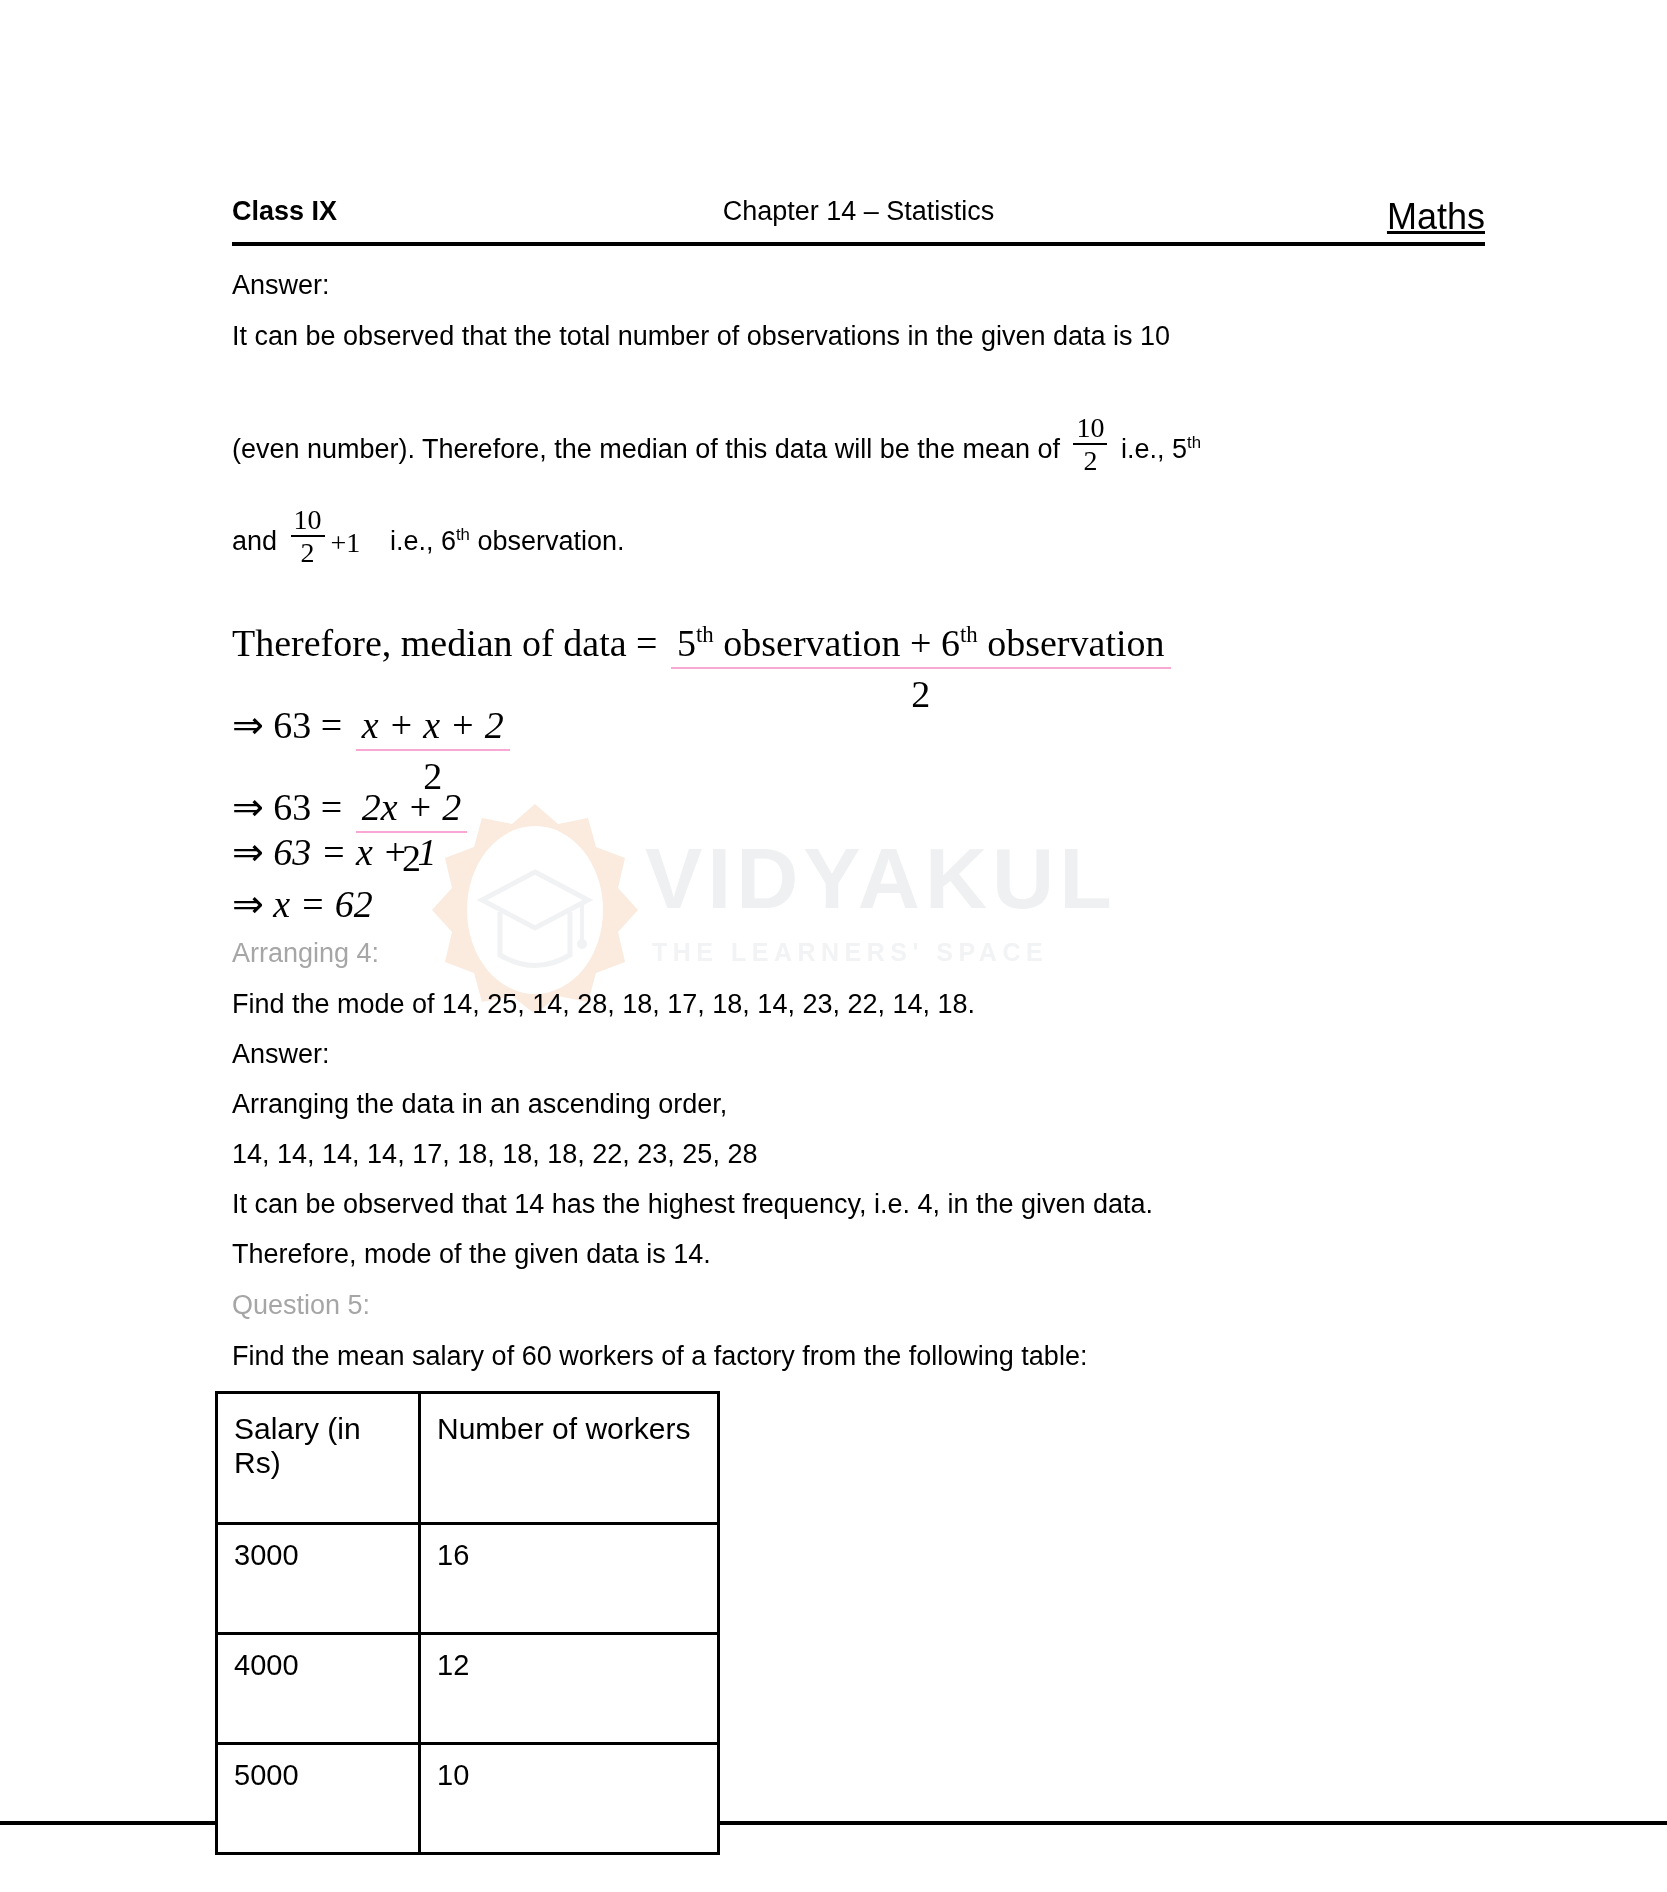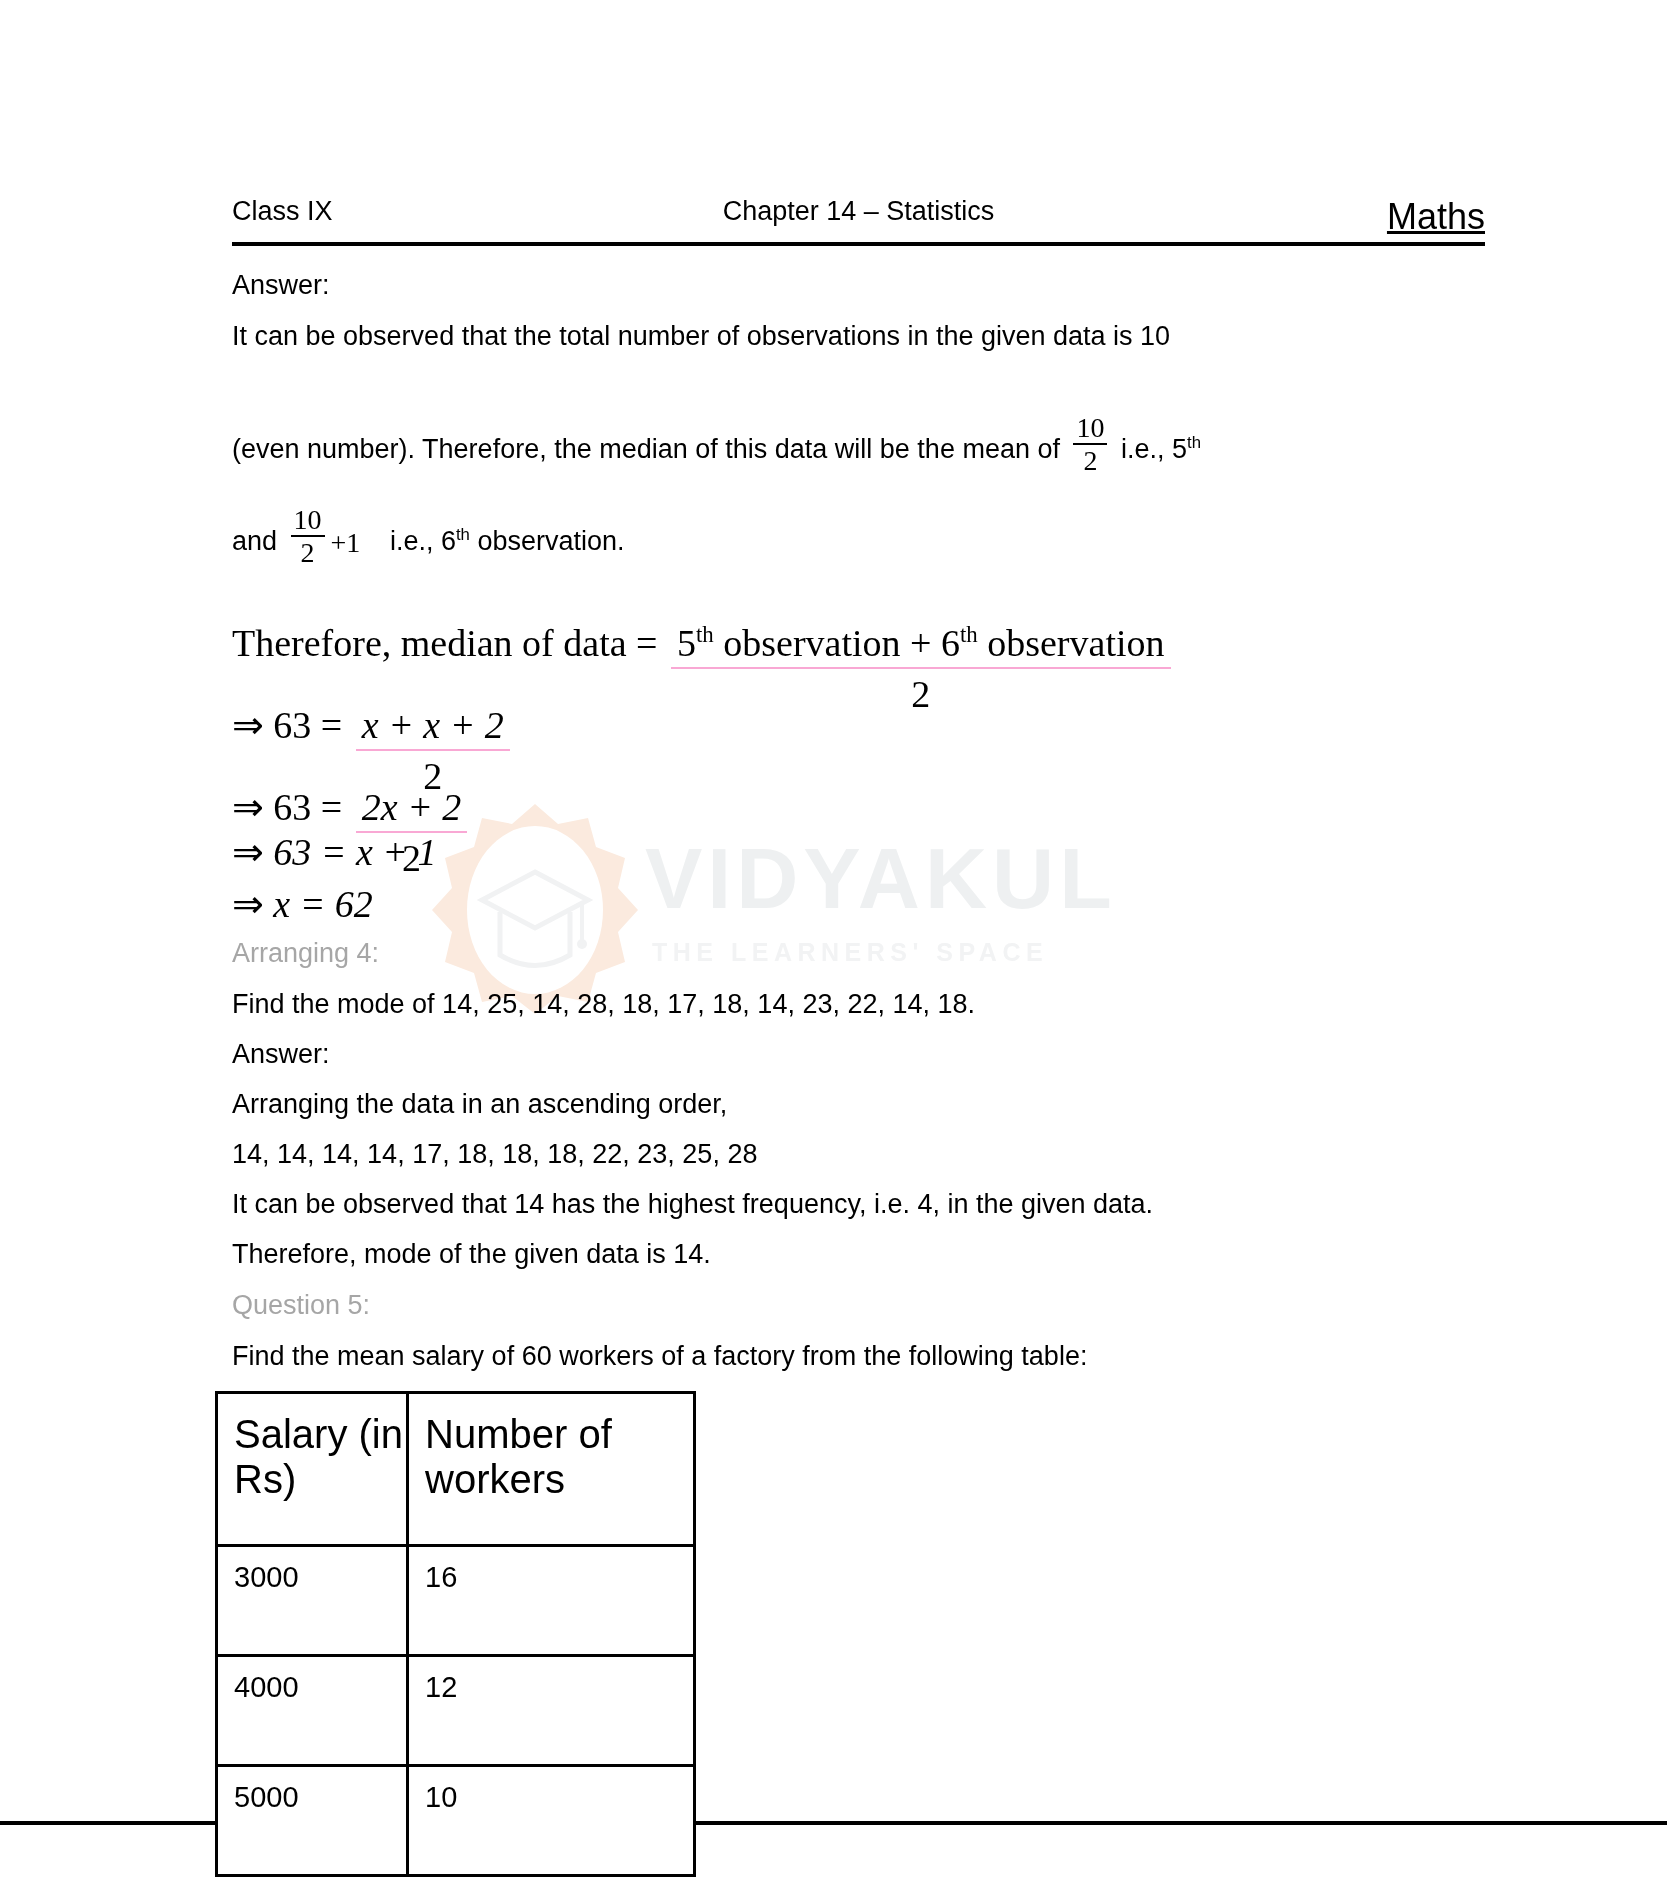--- a/index.html
+++ b/index.html
@@ -71,20 +71,21 @@
     top: 196px;
     width: 1253px;
     height: 46px;
     border-bottom: 4px solid #000000;
   }
   .header-left {
     position: absolute;
     left: 0;
     top: 0;
     font-size: 27px;
+    font-weight: bold;
   }
   .header-center {
     position: absolute;
     left: 0;
     top: 0;
     width: 100%;
     text-align: center;
     font-size: 27px;
   }
   .header-right {
@@ -184,22 +185,22 @@
   .data-table td, .data-table th {
     border: 3px solid #000;
     font-family: "Liberation Sans", sans-serif;
     font-weight: normal;
     font-size: 29px;
     text-align: left;
     vertical-align: top;
     padding: 14px 0 60px 16px;
   }
   .data-table th {
-    font-size: 40px;
-    padding: 18px 0 42px 16px;
+    font-size: 30px;
+    padding: 18px 12px 42px 16px;
   }
   .col-salary { width: 172px; }
   .col-workers { width: 268px; }
 
   
   .footer-rule {
     position: absolute;
     left: 0px;
     top: 1821px;
     width: 1667px;

